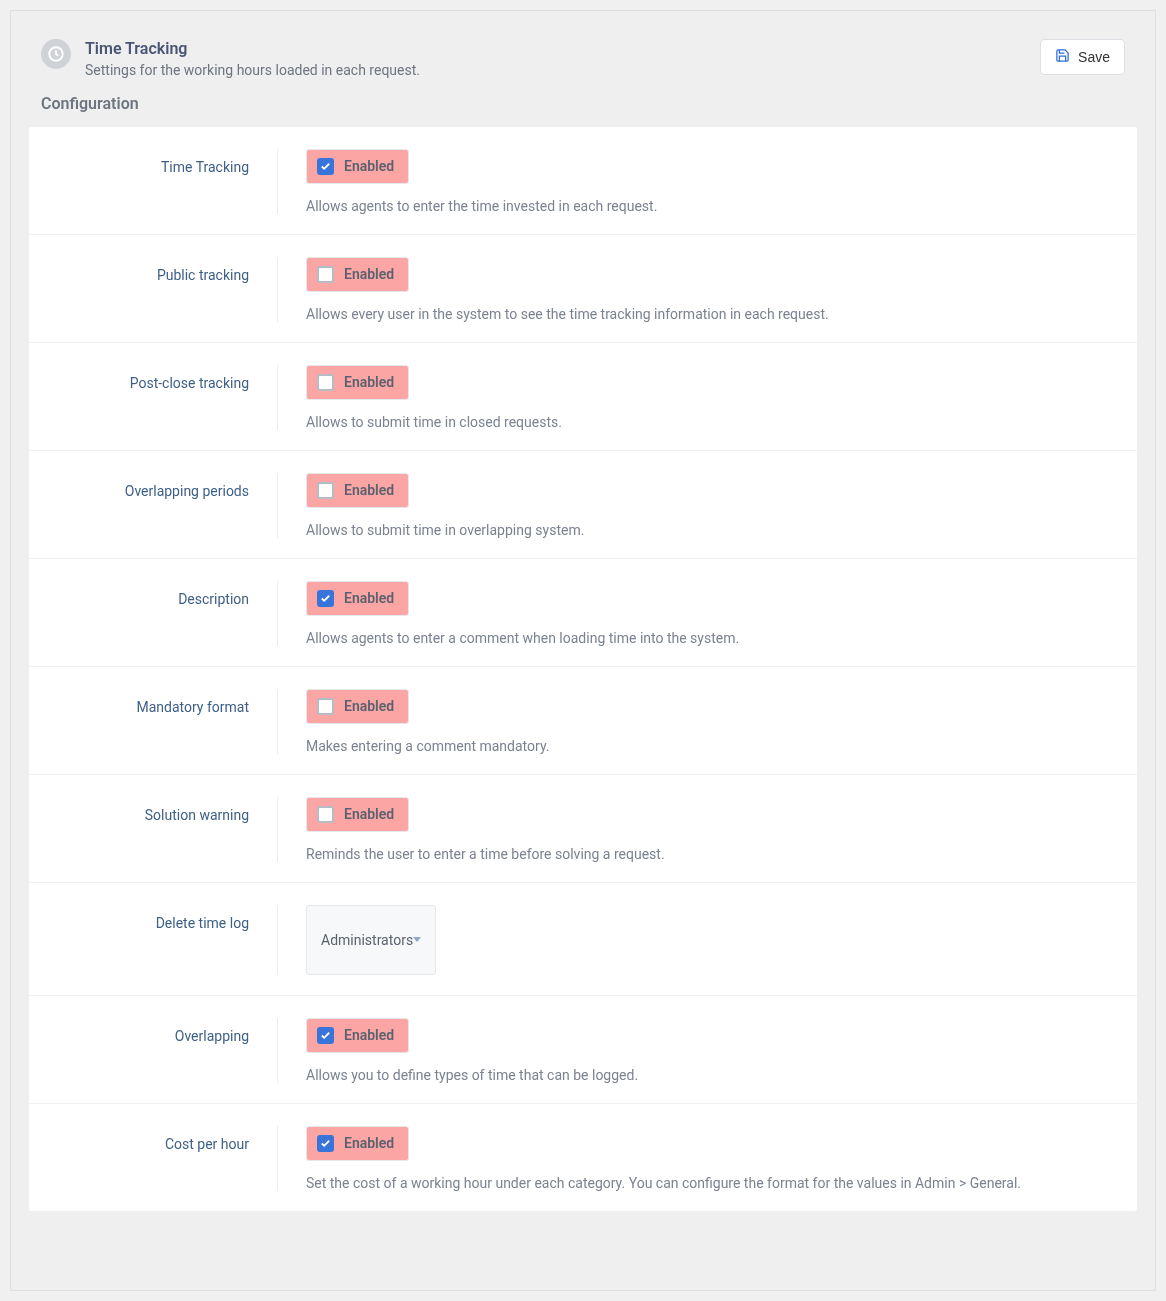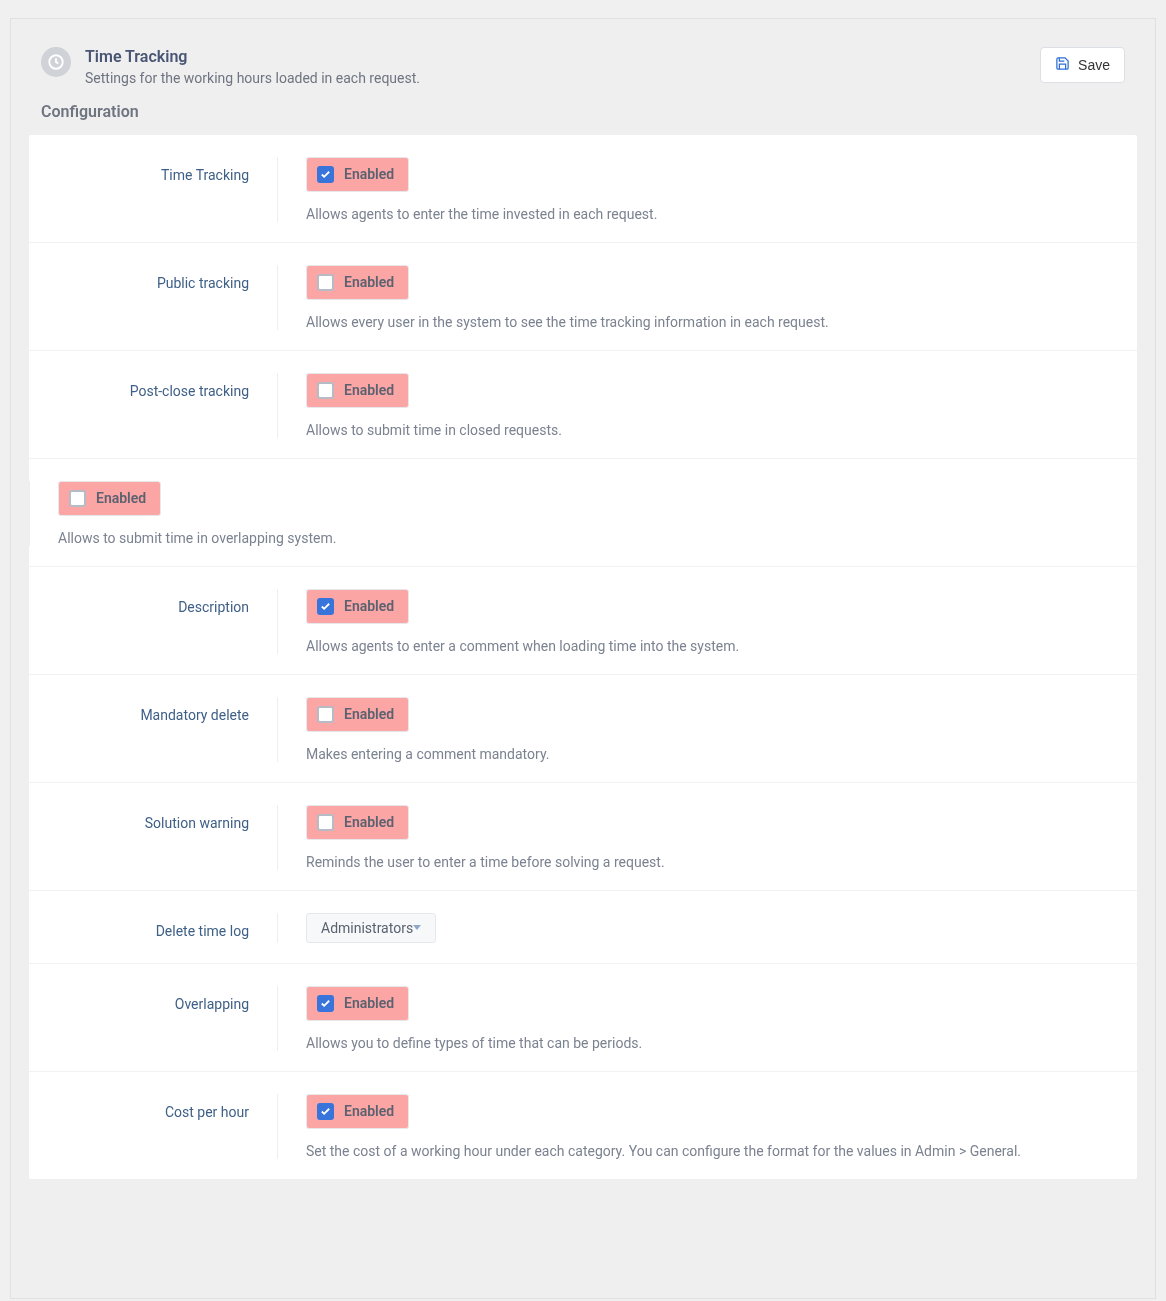--- a/index.html
+++ b/index.html
@@ -7,21 +7,21 @@
       font-family: -apple-system, BlinkMacSystemFont, "Segoe UI", Roboto, "Helvetica Neue", Arial, sans-serif;
       background: #f0f0f0;
       color: #333;
       padding: 10px;
     }
     .page {
       background: #efefef;
       border: 1px solid #e0e0e0;
       border-radius: 0;
       max-width: 1146px;
-      margin: 8px auto;
+      margin: 0 auto;
       min-height: 1281px;
     }
     .header {
       display: flex;
       align-items: flex-start;
       padding: 28px 30px 10px 30px;
       position: relative;
     }
     .header-icon {
       width: 30px;
@@ -133,21 +133,21 @@
       font-size: 14px;
       color: #7b8290;
       margin-top: 14px;
     }
     .select {
       display: inline-flex;
       align-items: center;
       background: #f7f8f9;
       border: 1px solid #e6e8ec;
       border-radius: 3px;
-      padding: 6px 14px;
+      padding: 26px 14px;
       cursor: pointer;
       gap: 0;
       font-size: 14px;
       color: #5a6270;
     }
     .caret {
       width: 0; height: 0;
       border-left: 4px solid transparent;
       border-right: 4px solid transparent;
       border-top: 5px solid #8fa8c9;
@@ -216,20 +216,21 @@
       <div class="row-content">
         <div class="toggle">
           <span class="chk off"></span>
           <span class="toggle-label">Enabled</span>
         </div>
         <div class="helper">Allows to submit time in closed requests.</div>
       </div>
     </div>
 
     <div class="row">
+      <div class="row-label">Overlapping periods</div>
       <div class="row-content">
         <div class="toggle">
           <span class="chk off"></span>
           <span class="toggle-label">Enabled</span>
         </div>
         <div class="helper">Allows to submit time in overlapping system.</div>
       </div>
     </div>
 
     <div class="row">
@@ -241,21 +242,21 @@
                 <polyline points="20 6 9 17 4 12"></polyline>
               </svg>
           </span>
           <span class="toggle-label">Enabled</span>
         </div>
         <div class="helper">Allows agents to enter a comment when loading time into the system.</div>
       </div>
     </div>
 
     <div class="row">
-      <div class="row-label">Mandatory delete</div>
+      <div class="row-label">Mandatory format</div>
       <div class="row-content">
         <div class="toggle">
           <span class="chk off"></span>
           <span class="toggle-label">Enabled</span>
         </div>
         <div class="helper">Makes entering a comment mandatory.</div>
       </div>
     </div>
 
     <div class="row">
@@ -283,21 +284,21 @@
       <div class="row-label">Overlapping</div>
       <div class="row-content">
         <div class="toggle">
           <span class="chk on">
             <svg viewBox="0 0 24 24" fill="none" stroke="#fff" stroke-width="4">
                 <polyline points="20 6 9 17 4 12"></polyline>
               </svg>
           </span>
           <span class="toggle-label">Enabled</span>
         </div>
-        <div class="helper">Allows you to define types of time that can be periods.</div>
+        <div class="helper">Allows you to define types of time that can be logged.</div>
       </div>
     </div>
 
     <div class="row">
       <div class="row-label">Cost per hour</div>
       <div class="row-content">
         <div class="toggle">
           <span class="chk on">
             <svg viewBox="0 0 24 24" fill="none" stroke="#fff" stroke-width="4">
                 <polyline points="20 6 9 17 4 12"></polyline>

